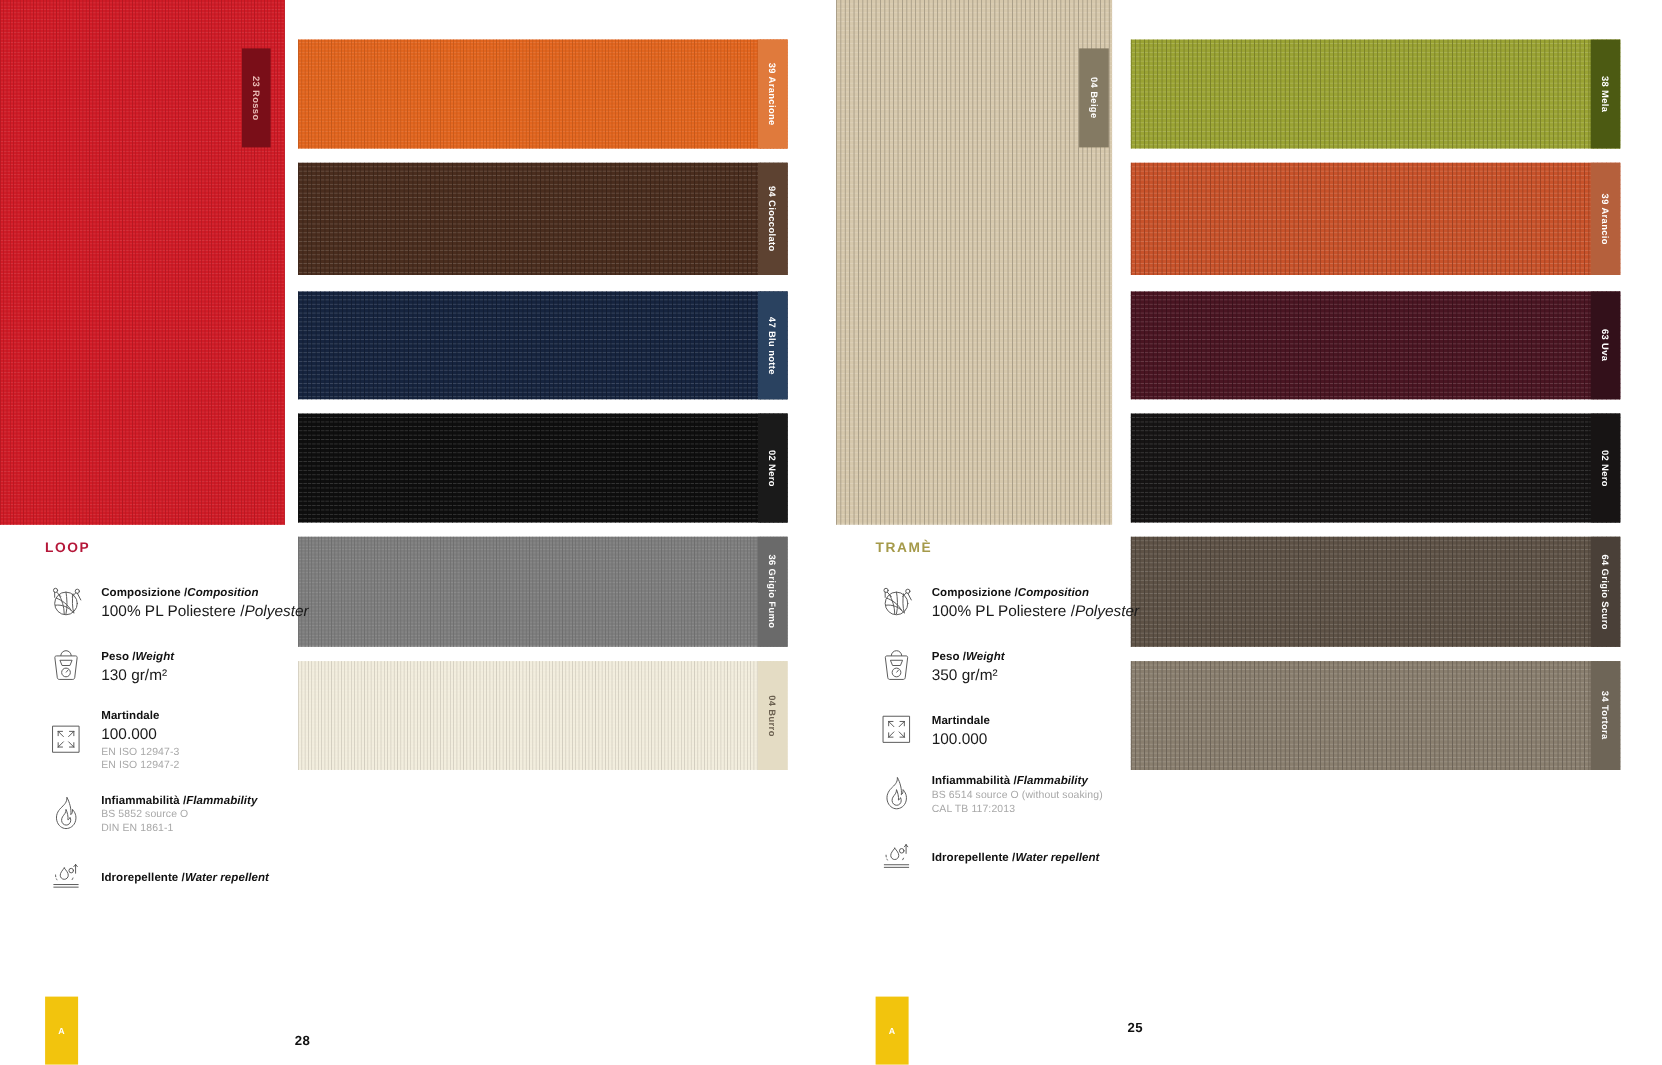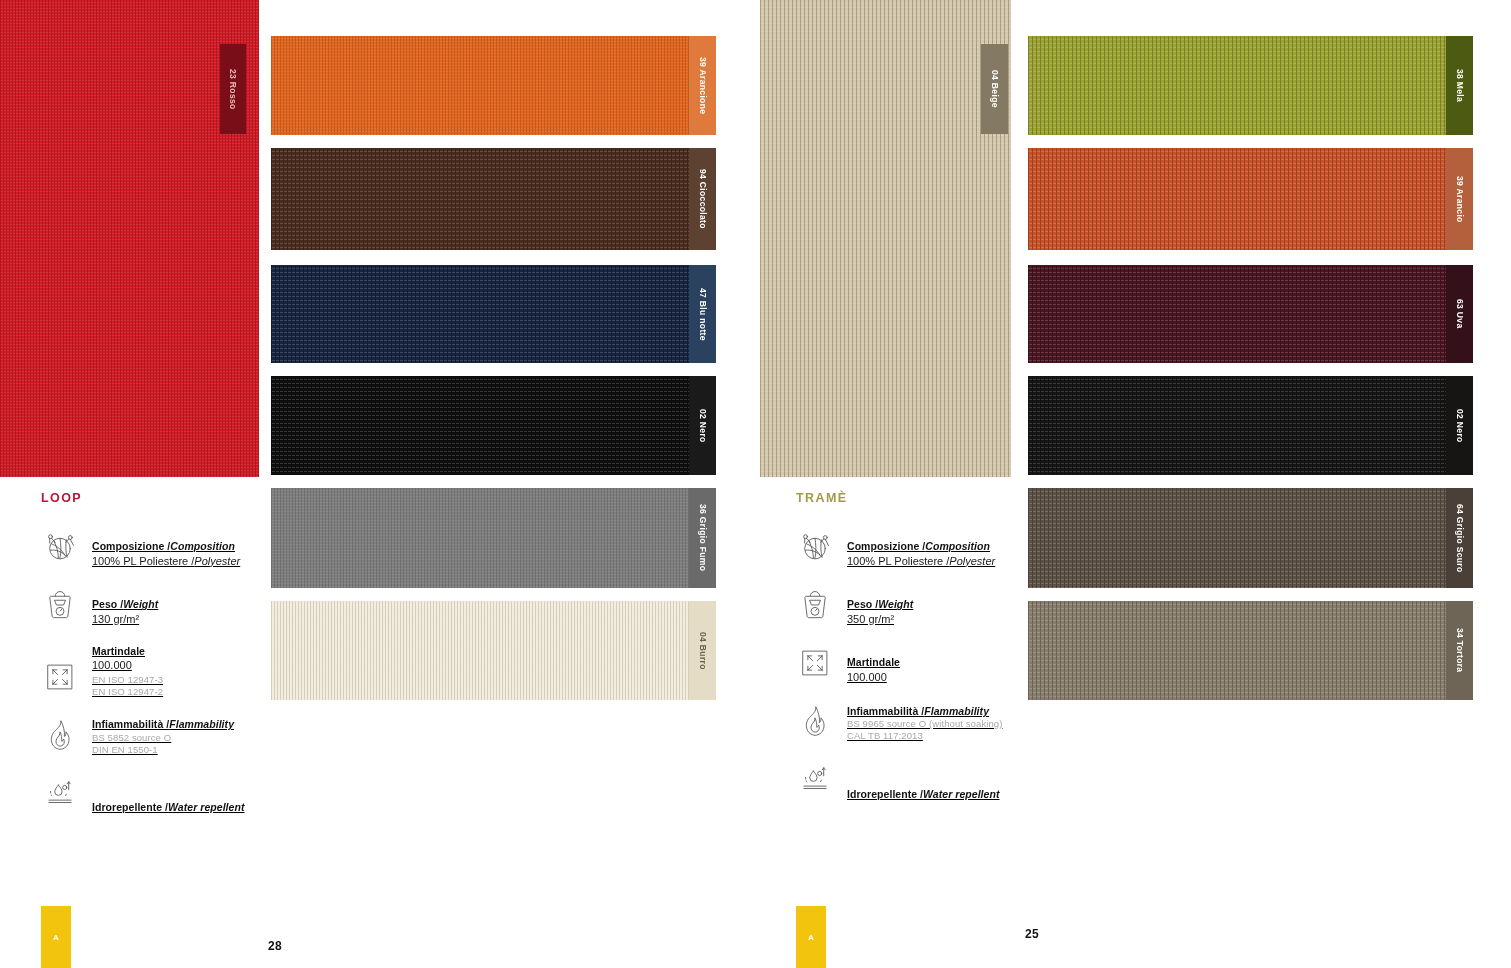--- a/index.html
+++ b/index.html
@@ -24,29 +24,29 @@
   }
 
   
   .strip{ position:absolute; }
   .strip .fabric{ position:absolute; inset:0; }
   .strip .tab{ top:0; right:0; bottom:0; width:27px; }
 
   
   .brand{ position:absolute; font-size:12.5px; font-weight:700; letter-spacing:1.4px; }
   .specs{ position:absolute; }
-  .spec{ position:relative; display:flex; align-items:flex-end; margin-bottom:14px;text-decoration:underline; }
+  .spec{ position:relative; display:flex; align-items:center; margin-bottom:14px; }
   .spec .ico{ width:44px; height:44px; flex:0 0 44px; margin-right:10px;
                display:flex; align-items:center; justify-content:center; }
   .spec .ico svg{ width:38px; height:38px; display:block; }
   .spec .txt{ padding-top:3px; }
   .spec .title{ font-size:10.5px; font-weight:700; color:#111; line-height:1.35;
                 letter-spacing:.05px; white-space:nowrap; }
   .spec .title i{ font-style:italic; font-weight:700; }
-  .spec .val{ font-size:11px; color:#1a1a1a; line-height:1.4; white-space:nowrap; }
+  .spec .val{ font-size:14px; color:#1a1a1a; line-height:1.4; white-space:nowrap; }
   .spec .val i{ font-style:italic; }
   .spec .sub{ font-size:9.5px; color:#a8a8a8; line-height:1.32; white-space:nowrap;
               letter-spacing:.1px; }
 
   
   .ftab{ position:absolute; width:30px; height:62px; background:#F2C40D;
          display:flex; align-items:center; justify-content:center;
          color:#fff; font-size:8px; font-weight:700; letter-spacing:.4px; }
   .pageno{ position:absolute; font-size:12px; font-weight:700; color:#111;
            letter-spacing:.3px; }
@@ -136,21 +136,21 @@
         <div class="spec">
           <div class="ico">
             <svg viewBox="0 0 48 48" fill="none" stroke="#555" stroke-width="1.1" stroke-linejoin="round">
    <path d="M25 6c.5 6-3.5 9-7 12.5S12 27 13.5 33c1.4 5.6 6 9 10.5 9s9.6-3 11-9c1.4-6-1-10-3.5-13 .3 3-.6 5-2 6 1-6-1.5-14.5-4.5-20z"></path>
    <path d="M24 20c.3 4-2.5 6-4 8.5s-1.5 6 .6 8c2 2 5.3 2 7.2 0 2-2 2-5 .8-7.3-.5 1.6-1.4 2.4-2.4 2.8.6-3.6-.8-9-2.2-12z"></path>
  </svg>
           </div>
           <div class="txt">
             <div class="title">Infiammabilità /<i>Flammability</i></div>
             <div class="sub">BS 5852 source O</div>
-            <div class="sub">DIN EN 1550-1</div>
+            <div class="sub">DIN EN 1861-1</div>
           </div>
         </div>
         <div class="spec">
           <div class="ico">
             <svg viewBox="0 0 48 48" fill="none" stroke="#555" stroke-width="1.1" stroke-linecap="round" stroke-linejoin="round">
    <path d="M22 14c2.5 3.2 4.6 5.6 4.6 8.3A4.6 4.6 0 0 1 22 27a4.6 4.6 0 0 1-4.6-4.7c0-2.7 2.1-5.1 4.6-8.3z"></path>
    <circle cx="30" cy="17" r="2.6"></circle>
    <path d="M35 20V10M35 10l-2 2.4M35 10l2 2.4"></path>
    <path d="M12 22c0 2 .6 4 1.6 5.6M32 25.5c-.4 1-.9 1.9-1.6 2.7" stroke-dasharray="2 2.6"></path>
    <path d="M10 33h28M10 36h28"></path>
@@ -242,21 +242,21 @@
         </div>
         <div class="spec">
           <div class="ico">
             <svg viewBox="0 0 48 48" fill="none" stroke="#555" stroke-width="1.1" stroke-linejoin="round">
    <path d="M25 6c.5 6-3.5 9-7 12.5S12 27 13.5 33c1.4 5.6 6 9 10.5 9s9.6-3 11-9c1.4-6-1-10-3.5-13 .3 3-.6 5-2 6 1-6-1.5-14.5-4.5-20z"></path>
    <path d="M24 20c.3 4-2.5 6-4 8.5s-1.5 6 .6 8c2 2 5.3 2 7.2 0 2-2 2-5 .8-7.3-.5 1.6-1.4 2.4-2.4 2.8.6-3.6-.8-9-2.2-12z"></path>
  </svg>
           </div>
           <div class="txt">
             <div class="title">Infiammabilità /<i>Flammability</i></div>
-            <div class="sub">BS 9965 source O (without soaking)</div>
+            <div class="sub">BS 6514 source O (without soaking)</div>
             <div class="sub">CAL TB 117:2013</div>
           </div>
         </div>
         <div class="spec">
           <div class="ico">
             <svg viewBox="0 0 48 48" fill="none" stroke="#555" stroke-width="1.1" stroke-linecap="round" stroke-linejoin="round">
    <path d="M22 14c2.5 3.2 4.6 5.6 4.6 8.3A4.6 4.6 0 0 1 22 27a4.6 4.6 0 0 1-4.6-4.7c0-2.7 2.1-5.1 4.6-8.3z"></path>
    <circle cx="30" cy="17" r="2.6"></circle>
    <path d="M35 20V10M35 10l-2 2.4M35 10l2 2.4"></path>
    <path d="M12 22c0 2 .6 4 1.6 5.6M32 25.5c-.4 1-.9 1.9-1.6 2.7" stroke-dasharray="2 2.6"></path>

